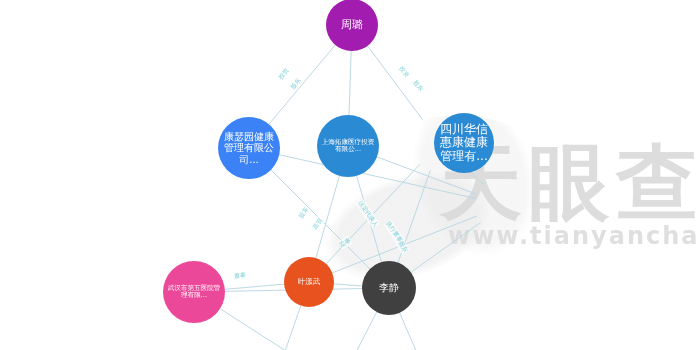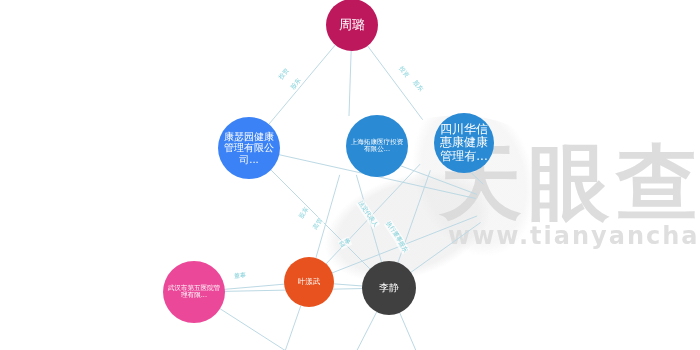--- a/index.html
+++ b/index.html
@@ -111,27 +111,27 @@
       <div class="edge-label" style="left: 304px; top: 213px; font-size: 6px; transform: translate(-50%, -50%) rotate(-58deg);">股东</div>
       <div class="edge-label" style="left: 318px; top: 224px; font-size: 6px; transform: translate(-50%, -50%) rotate(-58deg);">高管</div>
       <div class="edge-label" style="left: 368px; top: 214px; font-size: 6px; transform: translate(-50%, -50%) rotate(56deg);">法定代表人</div>
       <div class="edge-label" style="left: 394px; top: 232px; font-size: 6px; transform: translate(-50%, -50%) rotate(56deg);">执行董事</div>
       <div class="edge-label" style="left: 345px; top: 243px; font-size: 6px; transform: translate(-50%, -50%) rotate(-26deg);">监事</div>
       <div class="edge-label" style="left: 403px; top: 247px; font-size: 6px; transform: translate(-50%, -50%) rotate(58deg);">股东</div>
       <div class="edge-label" style="left: 240px; top: 276px; font-size: 6px; transform: translate(-50%, -50%) rotate(-6deg);">董事</div>
     </div>
 
   <div class="layer" id="node-layer">
-      <div class="node n-person" style="left: 326px; top: -1px; width: 52px; height: 52px; background: #be185d; font-size: 13px;">
+      <div class="node n-person" style="left: 326px; top: -1px; width: 52px; height: 52px; background: #a21caf; font-size: 11px;">
         <span class="node-label">周璐</span>
       </div>
       <div class="node n-company" style="left: 218px; top: 117px; width: 62px; height: 62px; background: #3b82f6; font-size: 10px; justify-content: center;">
         <span class="node-label">康瑟园健康管理有限公司...</span>
       </div>
-      <div class="node n-company" style="left: 317px; top: 115px; width: 62px; height: 62px; background: rgb(43, 138, 212); font-size: 6.6px; margin-left: 29px;">
+      <div class="node n-company" style="left: 317px; top: 115px; width: 62px; height: 62px; background: rgb(43, 138, 212); font-size: 6.6px;">
         <span class="node-label">上海拓康医疗投资有限公...</span>
       </div>
       <div class="node n-company" style="left: 434px; top: 113px; width: 60px; height: 60px; background: rgb(43, 138, 212); font-size: 12px;">
         <span class="node-label">四川华信惠康健康管理有...</span>
       </div>
       <div class="node n-company" style="left: 163px; top: 261px; width: 62px; height: 62px; background: #ec4899; font-size: 6.6px;">
         <span class="node-label">武汉市第五医院管理有限...</span>
       </div>
       <div class="node n-person" style="left: 284px; top: 257px; width: 50px; height: 50px; background: rgb(232, 82, 30); font-size: 7.5px; justify-content: center;">
         <span class="node-label">叶漾武</span>

